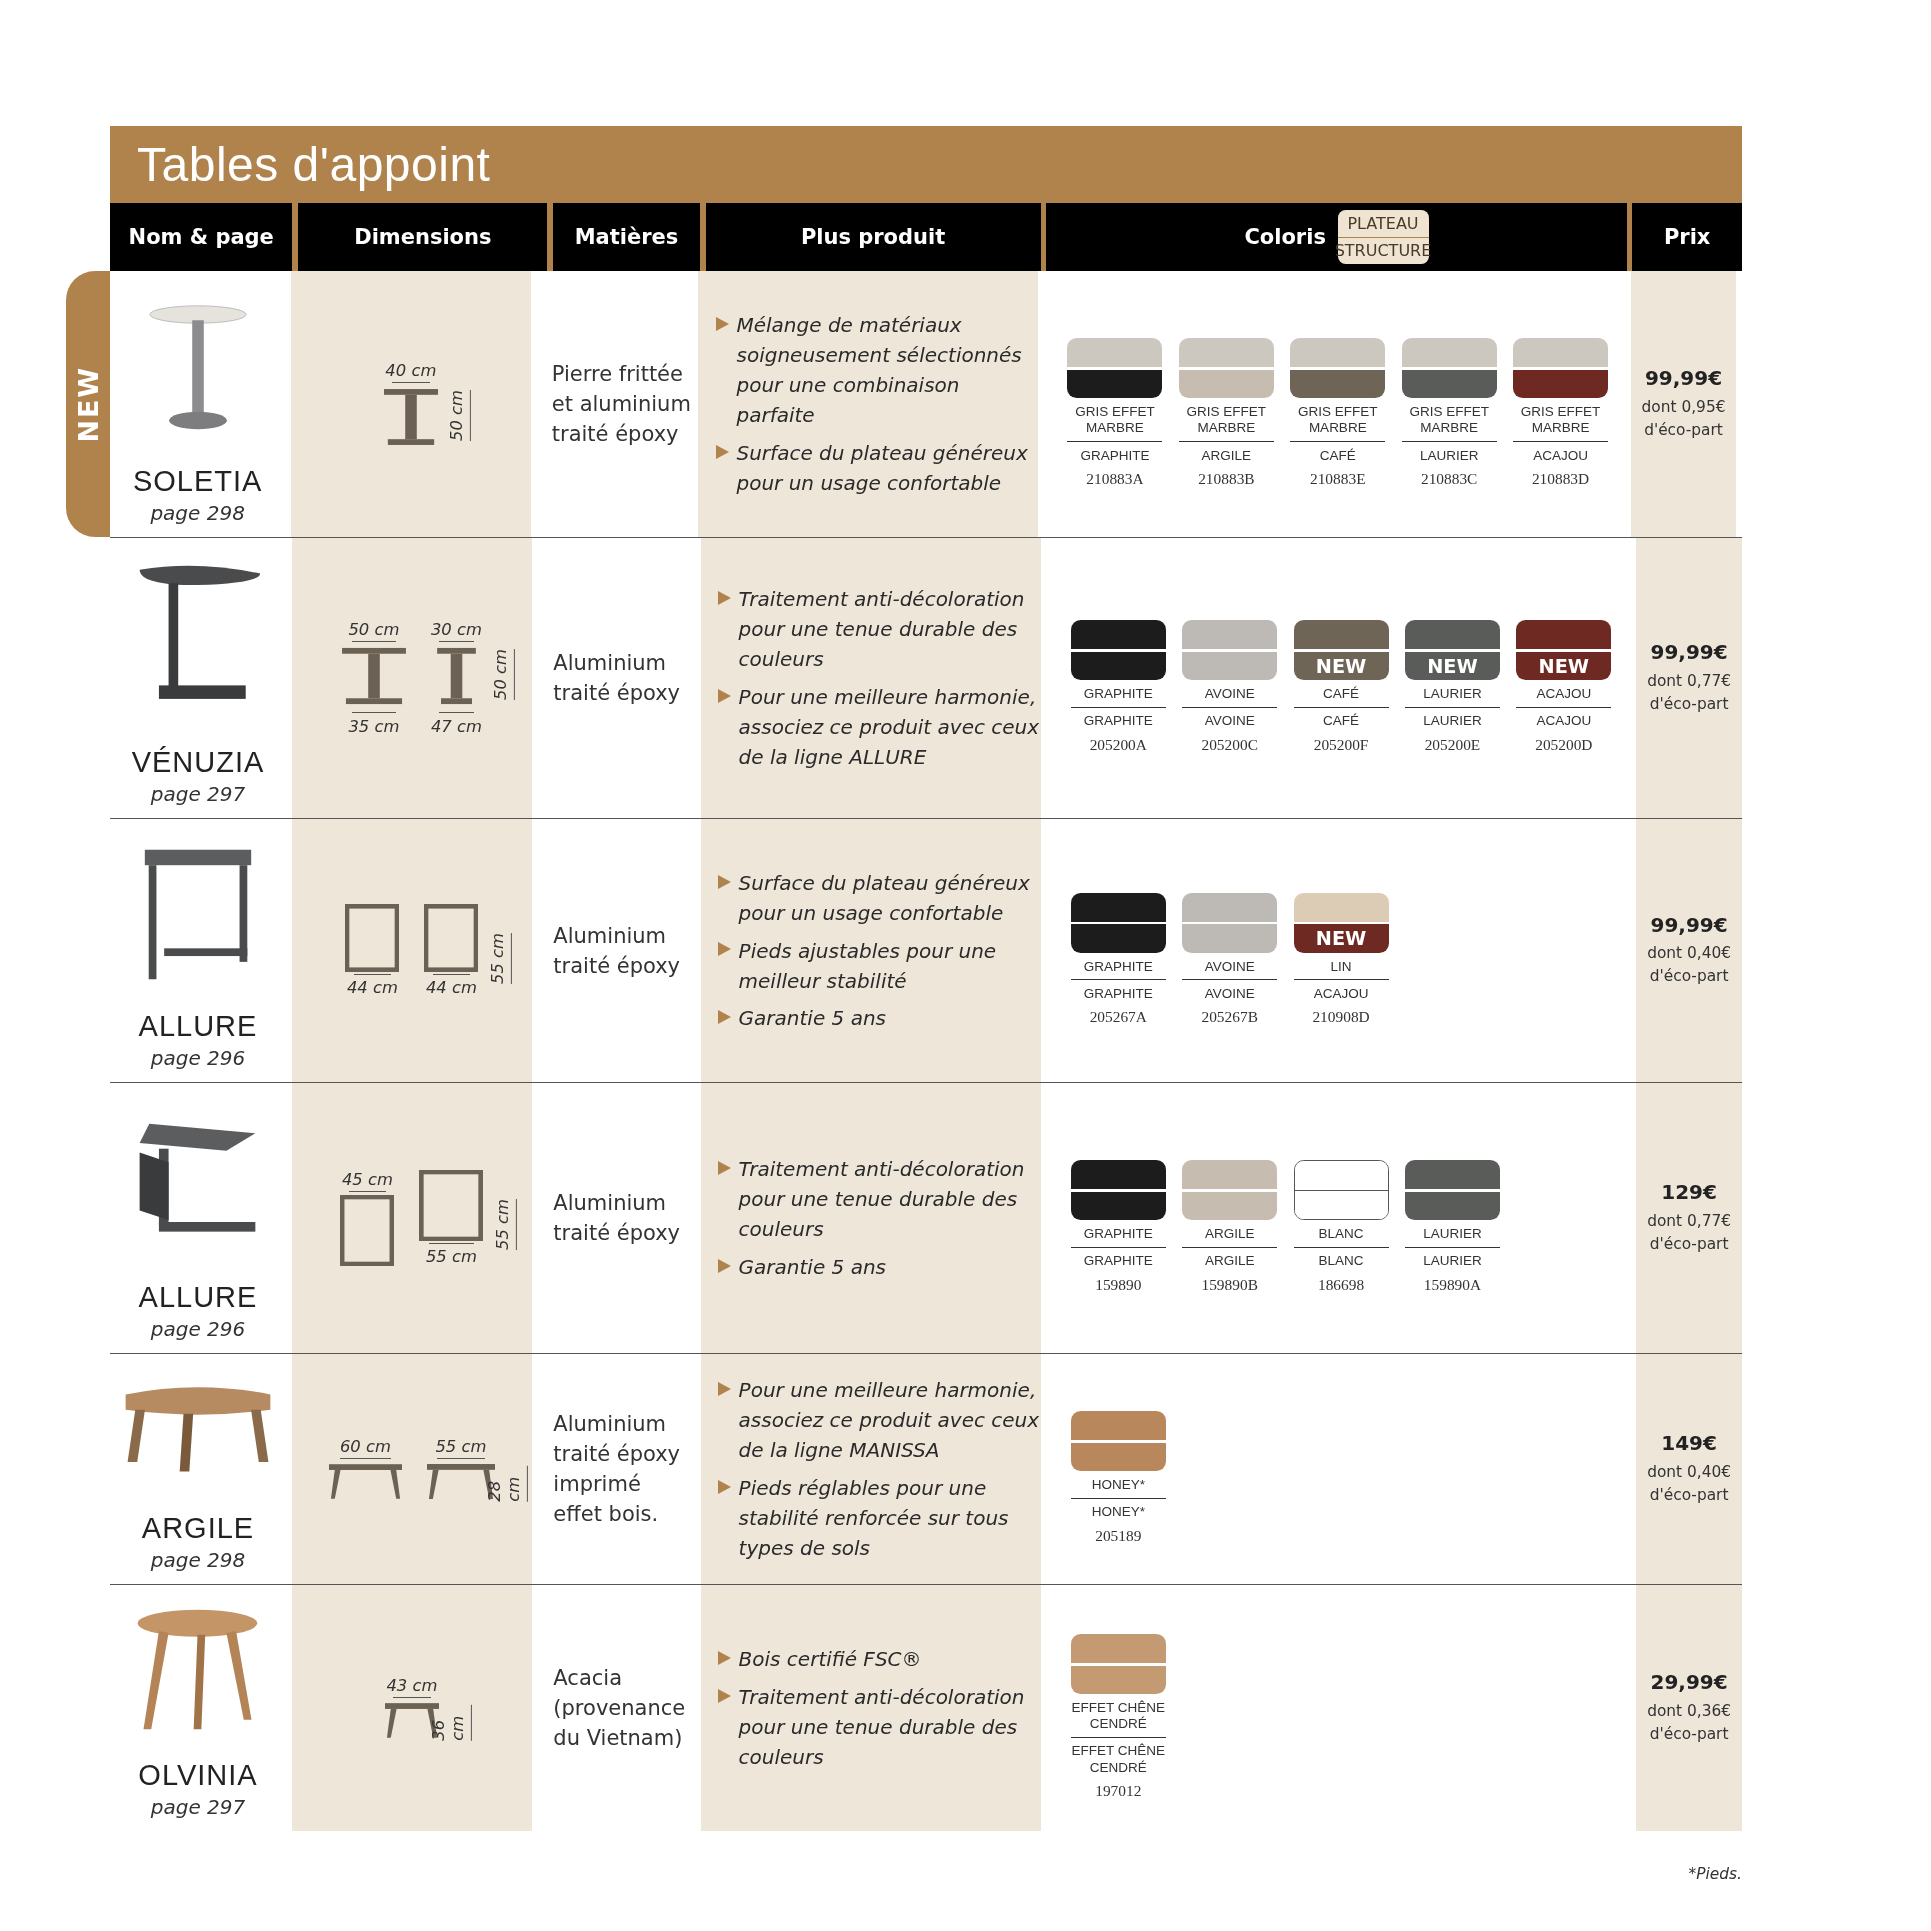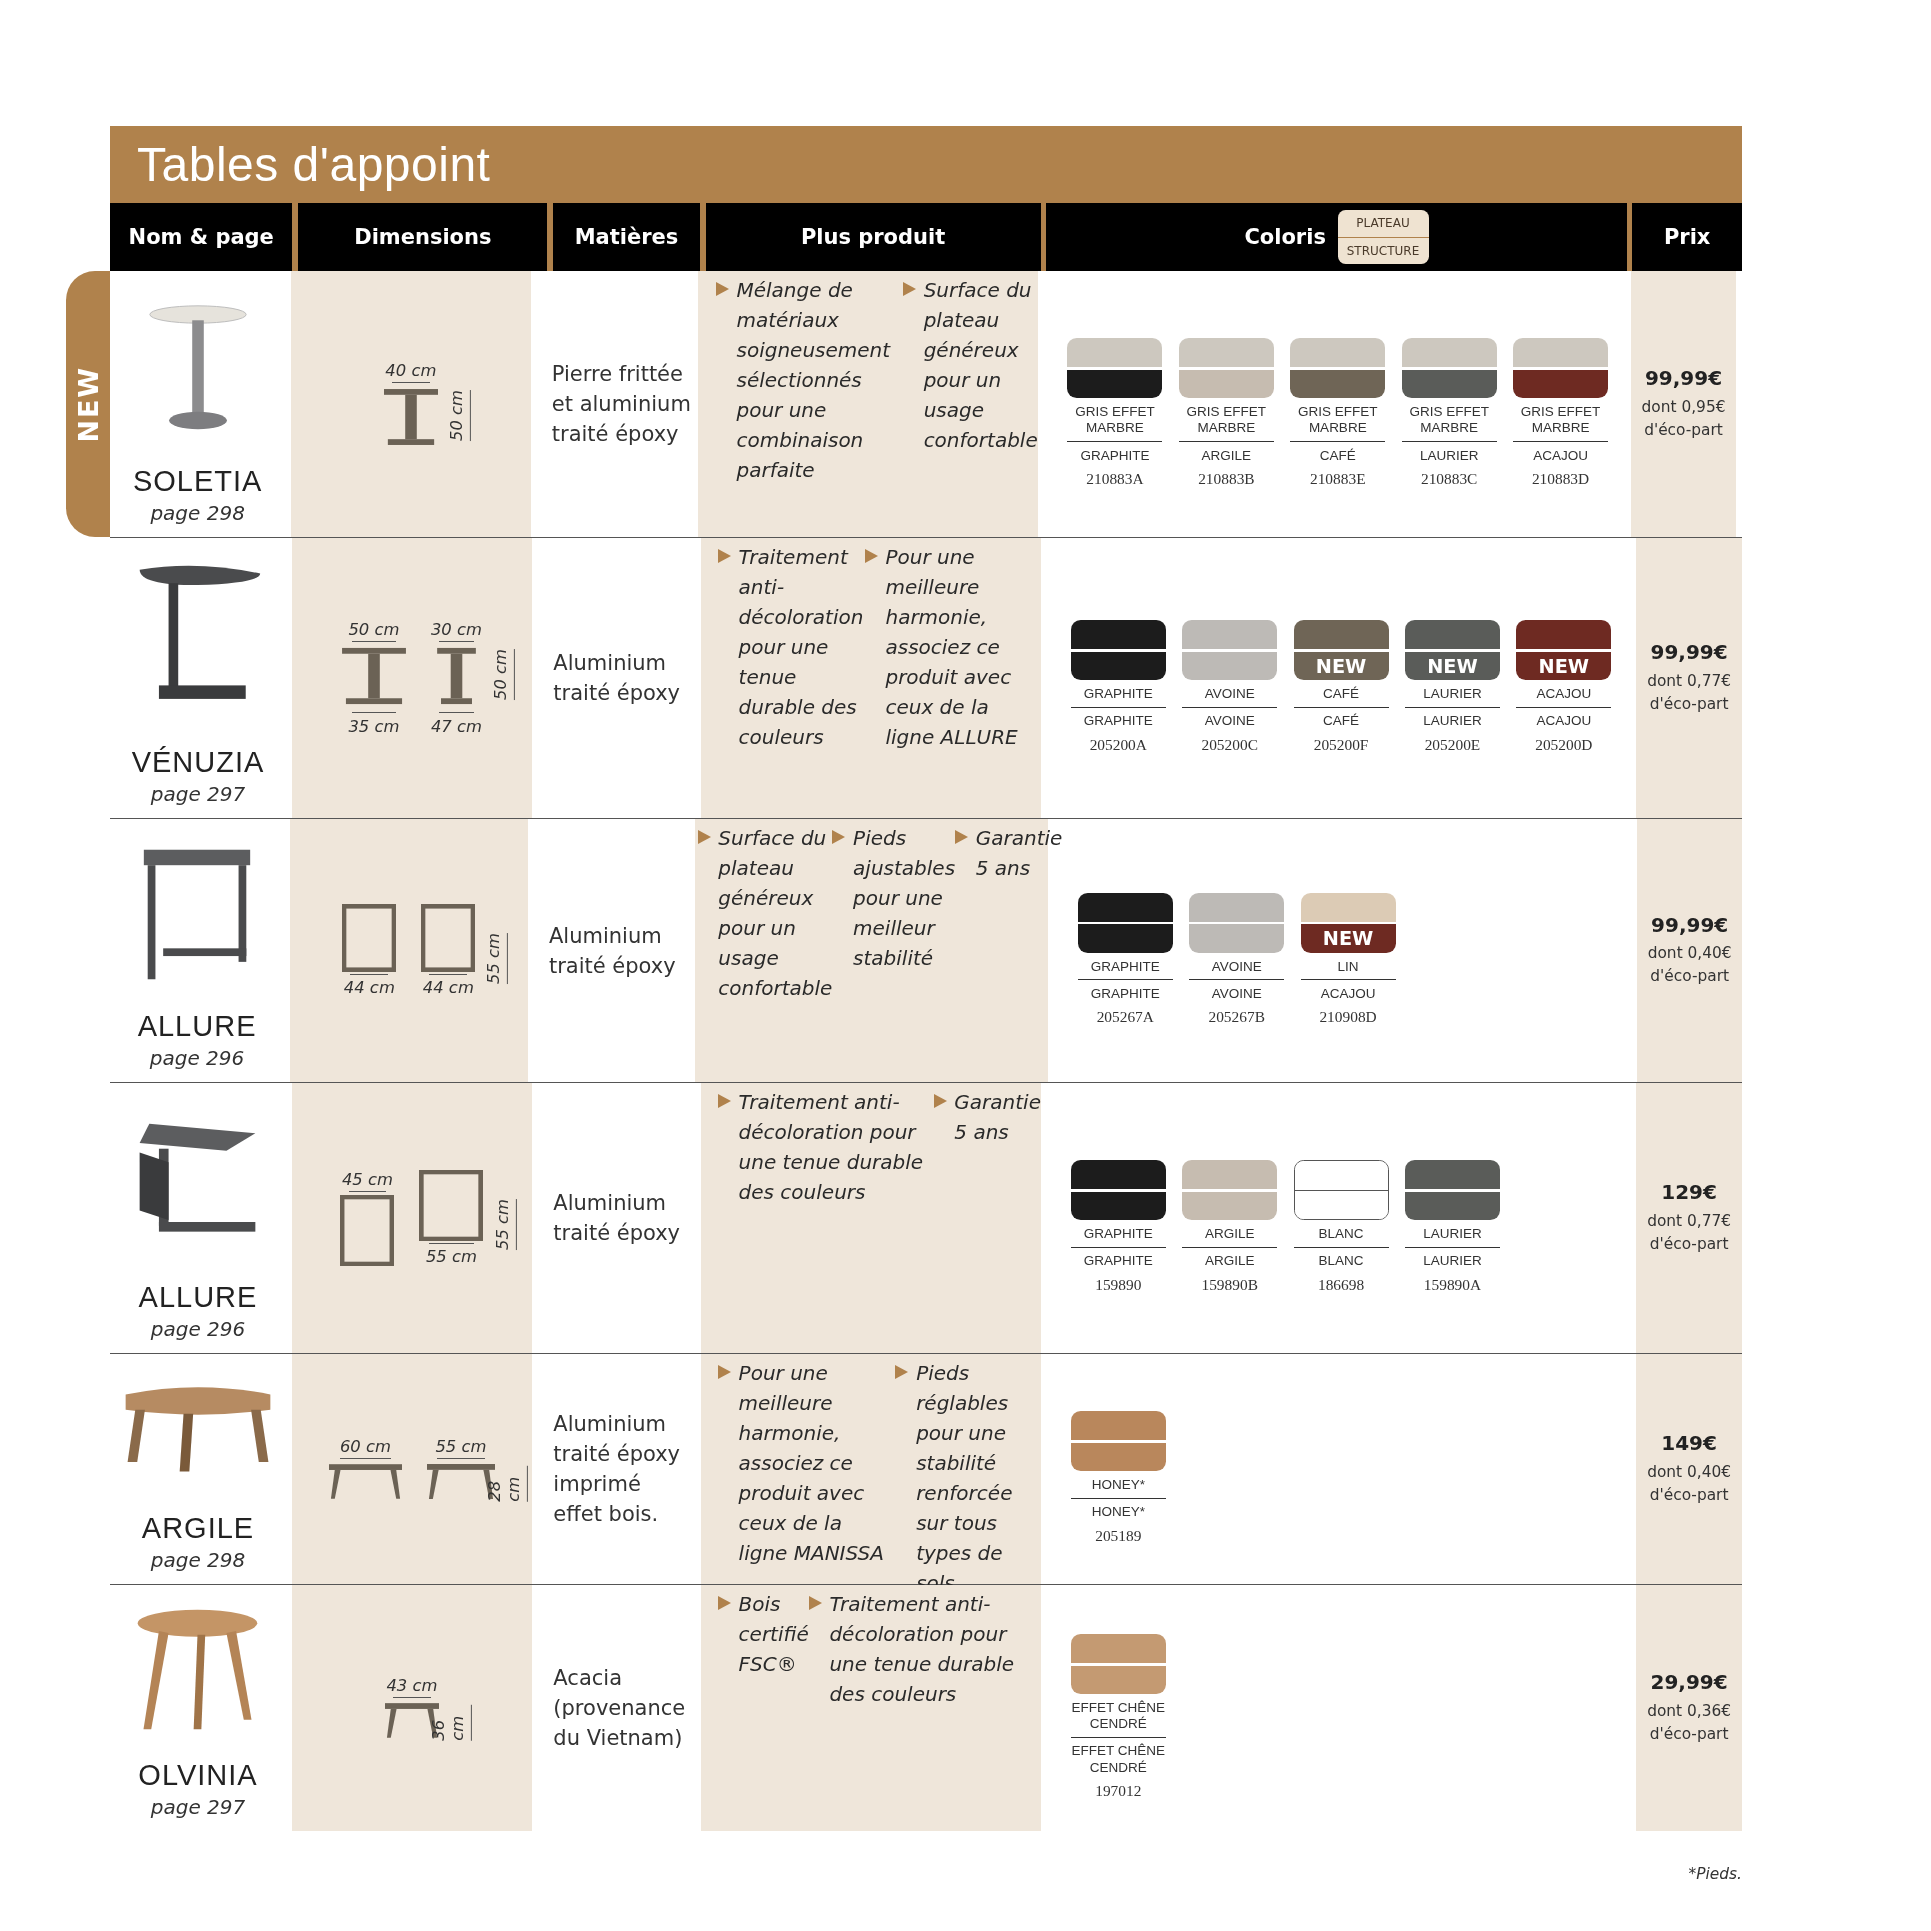--- a/index.html
+++ b/index.html
@@ -3,38 +3,38 @@
 <meta charset="utf-8">
 <style>
   html,body{margin:0;padding:0;background:#ffffff;}
   body{width:1931px;height:1931px;position:relative;font-family:"DejaVu Sans","Liberation Sans",sans-serif;color:#2a2a2a;overflow:hidden;}
   .sheet{position:absolute;left:110px;top:126px;width:1632px;}
   .title-bar{height:77px;background:#b0824c;color:#fff;font-family:"Liberation Sans",sans-serif;font-size:48px;padding-left:27px;line-height:77px;letter-spacing:0.5px;}
   .head-row{display:flex;height:68px;background:#b0824c;}
   .hcell{background:#000000;color:#fff;font-weight:bold;font-size:21px;display:flex;align-items:center;justify-content:center;margin-right:5.8px;font-family:"DejaVu Sans",sans-serif;}
   .hcell:last-child{margin-right:0}
   .c1{width:183px}.c2{width:250px}.c3{width:147px}.c4{width:336px}.c5{width:582px}.c6{width:110px}
-  .plateau-key{margin-left:11.6px;background:#efe3d1;border-radius:7.7px;width:91px;height:54px;display:flex;flex-direction:column;color:#4a3a2a;font-weight:normal;font-size:12px;}
+  .plateau-key{margin-left:11.6px;background:#efe3d1;border-radius:7.7px;width:91px;height:54px;display:flex;flex-direction:column;color:#4a3a2a;font-weight:normal;font-size:16px;}
   .plateau-key span{flex:1;display:flex;align-items:center;justify-content:center}
   .plateau-key span:first-child{border-bottom:1.9px solid #b0824c}
   .row{display:flex;border-bottom:1.9px solid #555;position:relative;}
   .row:last-child{border-bottom:none}
   .cell{margin-right:5.8px;display:flex;align-items:center;}
   .cell:last-child{margin-right:0}
   .beige{background:#efe6da;}
   .name-cell{flex-direction:column;justify-content:flex-end;padding-bottom:11.6px;}
   .prod-img{flex:1;display:flex;align-items:center;justify-content:center;width:100%;}
   .prod-name{font-family:"Liberation Sans",sans-serif;font-size:29px;letter-spacing:1px;color:#222;}
   .prod-page{font-style:italic;font-size:20px;color:#333;margin-top:3.9px}
   .dims{justify-content:center;gap:25px;font-style:italic;font-size:16.4px;color:#333;}
   .dim-fig{display:flex;flex-direction:column;align-items:center;position:relative;}
   .dim-line{border-top:1.9px solid #555;width:70%;margin:1.9px 0 3.9px;position:relative;}
   .dim-v{position:absolute;right:-33px;top:29px;writing-mode:vertical-rl;transform:rotate(180deg);border-left:1.9px solid #555;padding-left:3.9px;font-style:italic;font-size:16.4px;}
   .mat{padding-left:15.4px;font-size:21px;line-height:30px;color:#333;}
-  .plus{flex-direction:row;align-items:flex-start;justify-content:center;padding-left:17.4px;font-style:italic;font-size:20px;line-height:30px;color:#2a2a2a;}
+  .plus{flex-direction:column;align-items:flex-start;justify-content:center;padding-left:17.4px;font-style:italic;font-size:20px;line-height:30px;color:#2a2a2a;}
   .bullet{display:flex;margin:3.9px 0;}
   .tri{width:0;height:0;border-top:7.7px solid transparent;border-bottom:7.7px solid transparent;border-left:13.5px solid #b0824c;margin:6.8px 7.7px 0 0;flex-shrink:0;}
   .colors{padding-left:24px;align-items:center;gap:16.4px;}
   .sw{width:95px;display:flex;flex-direction:column;align-items:center;font-family:"Liberation Sans",sans-serif;font-size:13.5px;color:#333;text-align:center;margin-top:18px;}
   .chip{width:95px;height:60px;border-radius:9.7px;overflow:hidden;display:flex;flex-direction:column;position:relative;}
   .chip .top{flex:1}
   .chip .mid{height:2.9px;background:#fff}
   .chip .bot{flex:1;display:flex;align-items:center;justify-content:center;color:#fff;font-weight:bold;font-size:19.3px;font-family:"DejaVu Sans",sans-serif;}
   .sw .plat{padding:5.8px 0 3.9px;border-bottom:1.9px solid #333;width:100%;line-height:16.4px;}
   .sw .struct{padding-top:5.8px;line-height:16.4px;}

